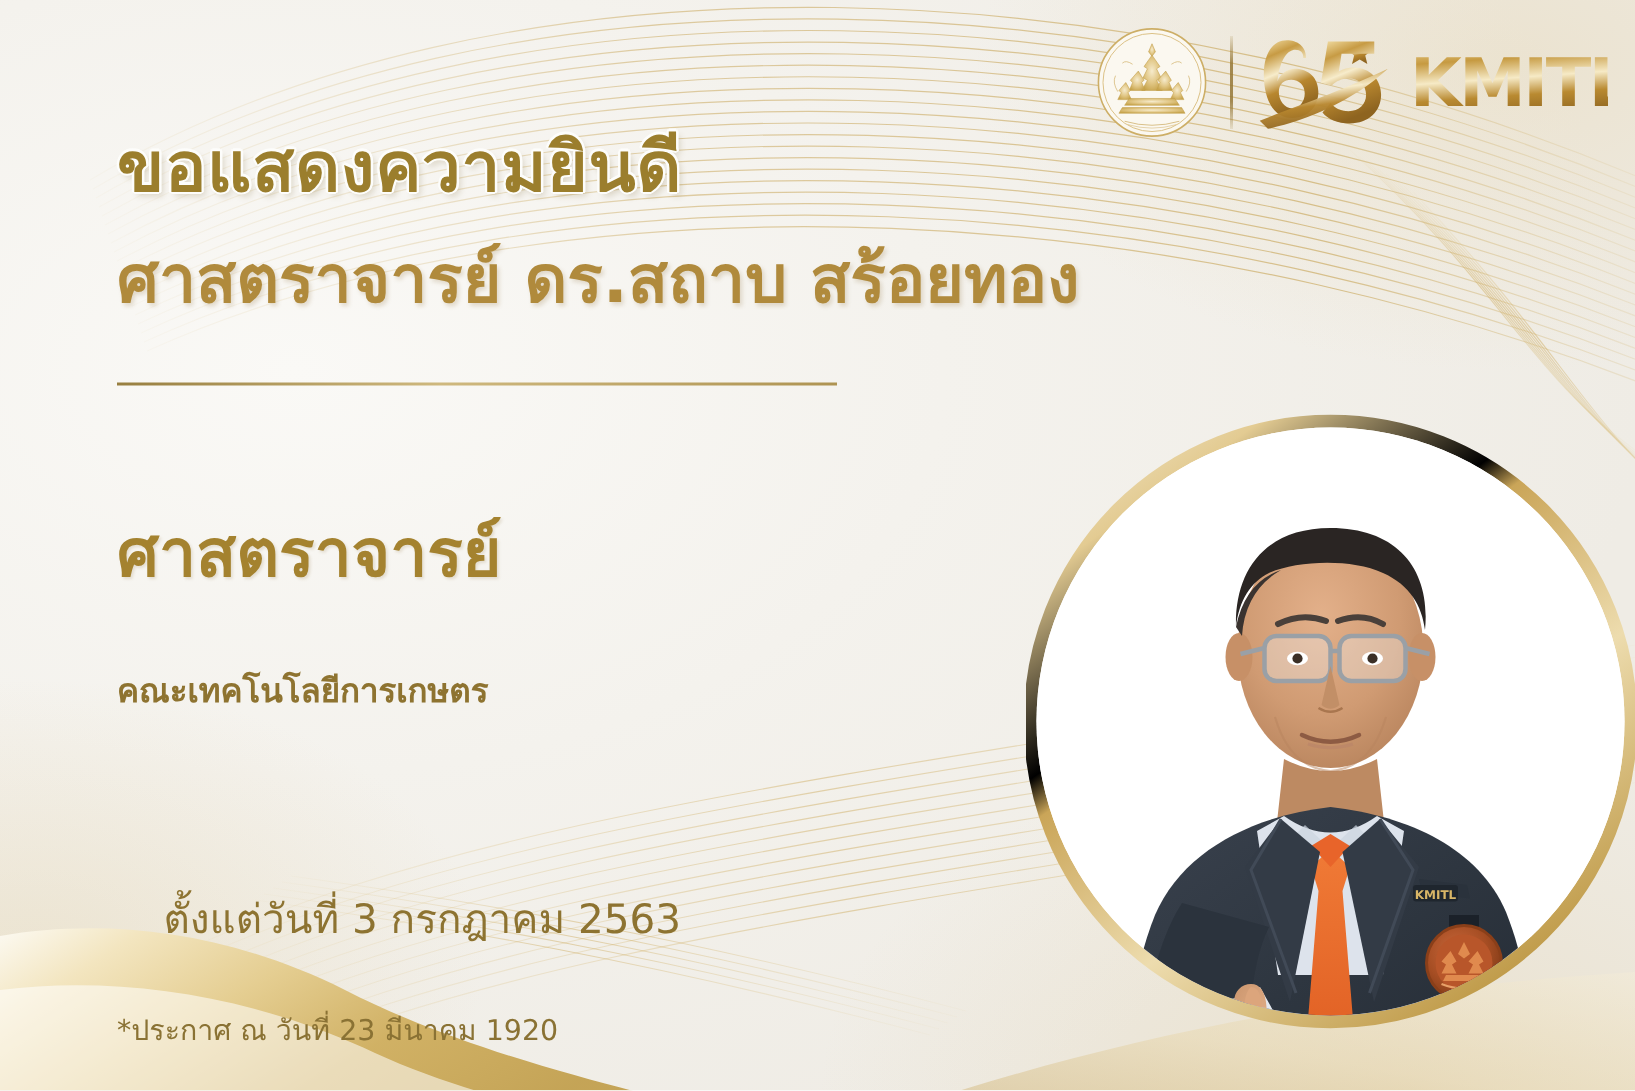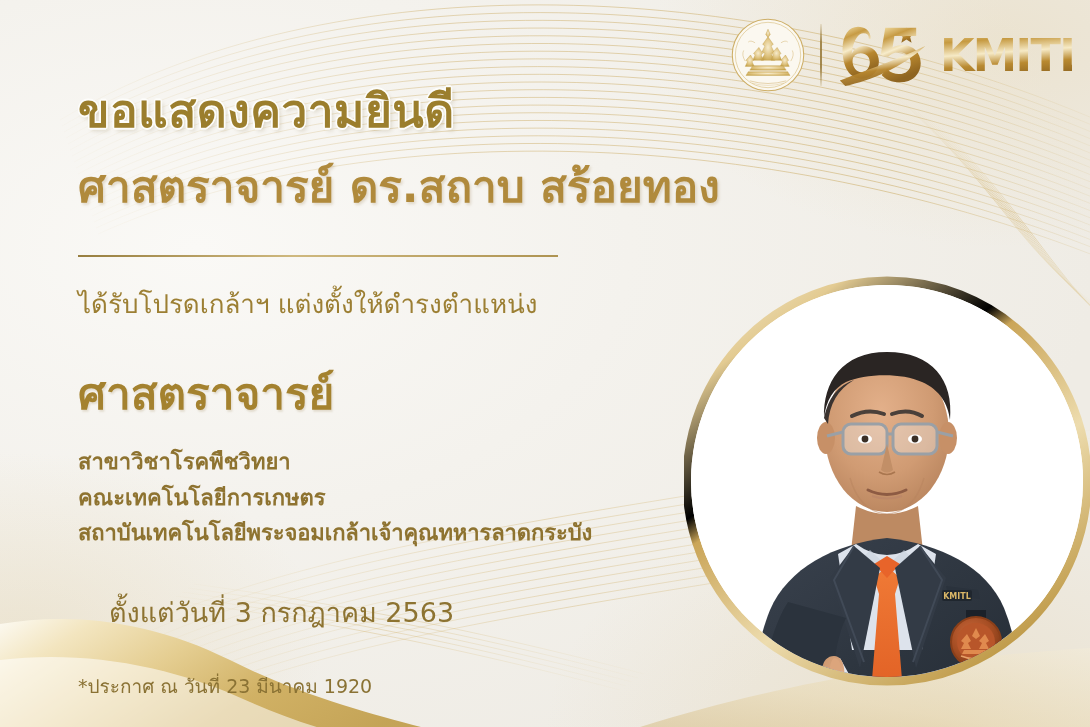--- a/index.html
+++ b/index.html
@@ -143,21 +143,21 @@
     position: absolute;
     top: 283px;
     left: 0;
     font-size: 26px;
     font-weight: 400;
     color: #9c7f33;
     white-space: nowrap;
   }
   .position {
     position: absolute;
-    top: 358px;
+    top: 333px;
     left: 0;
     font-size: 44px;
     font-weight: 700;
     color: #a4822f;
     white-space: nowrap;
     text-shadow: 1.2px 1.6px 2px rgba(140,110,55,0.18);
   }
   .affil {
     position: absolute;
     top: 444px;
@@ -523,28 +523,25 @@
   </div>
 
   <div class="content">
 
     <div class="headline">ขอแสดงความยินดี</div>
 
     <div class="name">ศาสตราจารย์ ดร.สถาบ สร้อยทอง</div>
 
     <div class="divider"></div>
 
-    <div class="subline">ได้รับโปรดเกล้าฯ แต่งตั้งให้ดำรงตำแหน่ง</div>
 
     <div class="position">ศาสตราจารย์</div>
 
     <div class="affil">
-      <div class="affil-line">สาขาวิชาโรคพืชวิทยา</div>
       <div class="affil-line">คณะเทคโนโลยีการเกษตร</div>
-      <div class="affil-line wide">สถาบันเทคโนโลยีพระจอมเกล้าเจ้าคุณทหารลาดกระบัง</div>
     </div>
 
     <div class="since">ตั้งแต่วันที่ 3 กรกฎาคม 2563</div>
 
     <div class="note">*ประกาศ ณ วันที่ 23 มีนาคม 1920</div>
   </div>
 
 </div>
 
 </body></html>

